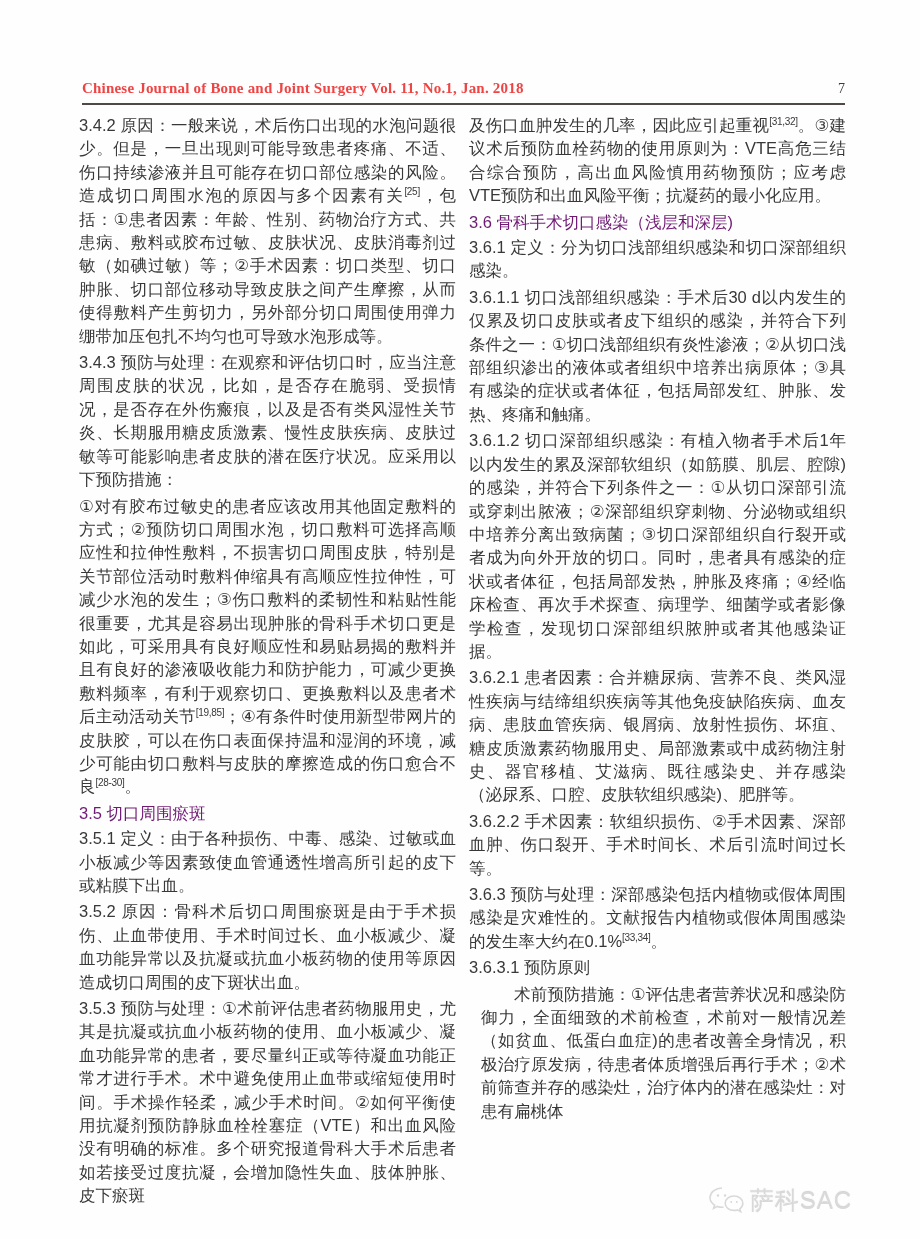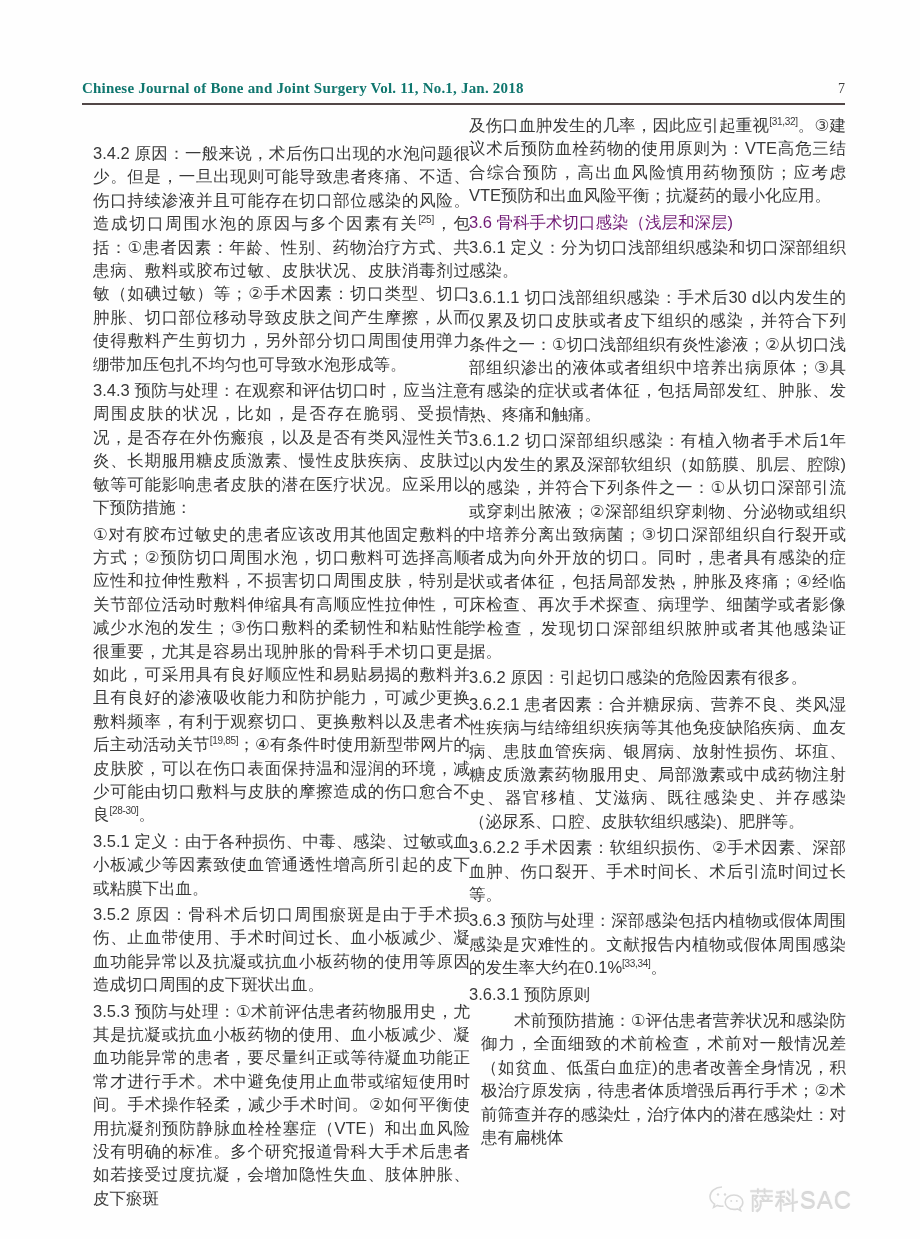--- a/index.html
+++ b/index.html
@@ -17,21 +17,21 @@
   .page-header{
     position:absolute;
     left:82px;right:75px;top:80px;
     display:flex;justify-content:space-between;align-items:baseline;
   }
   .journal-title{
     font-family:"Liberation Serif","DejaVu Serif",serif;
     font-weight:bold;
     font-size:15px;
     letter-spacing:0.2px;
-    color:#0f766e;
+    color:#ef4444;
   }
   .page-number{
     font-family:"Liberation Serif","DejaVu Serif",serif;
     font-size:14px;
     color:#3c3c3c;
   }
   .header-rule{
     position:absolute;
     left:82px;right:75px;top:103px;
     height:2px;
@@ -40,40 +40,40 @@
   .column{
     position:absolute;
     top:114px;
     width:377px;
     font-size:16.5px;
     line-height:23.4px;
     color:#383838;
     text-align:justify;
     text-justify:inter-ideograph;
   }
-  .column-left{left:93px;margin-top:28px;}
+  .column-left{left:79px;}
   .column-right{left:469px;}
   .column p{margin:0 0 3px 0;padding:0;}
   .column p.heading{
     font-weight:normal;
     color:#701a75;
     margin-top:2px;
     margin-bottom:2px;
   }
   .column p.indent{text-indent:2em;margin-left:12px;}
   .column sup{
     font-size:10px;
     line-height:0;
     vertical-align:super;
     letter-spacing:-0.3px;
   }
   .watermark{
     position:absolute;
     right:68px;bottom:22px;
-    display:flex;gap:6px;
+    display:flex;align-items:center;gap:6px;
     color:#d9d9d9;
     text-shadow:0 1px 1px #ffffff, 0 -1px 1px #cfcfcf;
     font-size:24px;
     letter-spacing:1px;
     user-select:none;
   }
   .watermark .wm-icon{display:inline-flex;}
 </style>
 </head>
 <body>
@@ -83,32 +83,32 @@
   <div class="page-header">
     <span class="journal-title">Chinese Journal of Bone and Joint Surgery Vol. 11, No.1, Jan. 2018</span>
     <span class="page-number">7</span>
   </div>
   <div class="header-rule"></div>
 
   <div class="column column-left">
     <p>3.4.2 原因：一般来说，术后伤口出现的水泡问题很少。但是，一旦出现则可能导致患者疼痛、不适、伤口持续渗液并且可能存在切口部位感染的风险。造成切口周围水泡的原因与多个因素有关<sup>[25]</sup>，包括：①患者因素：年龄、性别、药物治疗方式、共患病、敷料或胶布过敏、皮肤状况、皮肤消毒剂过敏（如碘过敏）等；②手术因素：切口类型、切口肿胀、切口部位移动导致皮肤之间产生摩擦，从而使得敷料产生剪切力，另外部分切口周围使用弹力绷带加压包扎不均匀也可导致水泡形成等。</p>
     <p>3.4.3 预防与处理：在观察和评估切口时，应当注意周围皮肤的状况，比如，是否存在脆弱、受损情况，是否存在外伤瘢痕，以及是否有类风湿性关节炎、长期服用糖皮质激素、慢性皮肤疾病、皮肤过敏等可能影响患者皮肤的潜在医疗状况。应采用以下预防措施：</p>
     <p>①对有胶布过敏史的患者应该改用其他固定敷料的方式；②预防切口周围水泡，切口敷料可选择高顺应性和拉伸性敷料，不损害切口周围皮肤，特别是关节部位活动时敷料伸缩具有高顺应性拉伸性，可减少水泡的发生；③伤口敷料的柔韧性和粘贴性能很重要，尤其是容易出现肿胀的骨科手术切口更是如此，可采用具有良好顺应性和易贴易揭的敷料并且有良好的渗液吸收能力和防护能力，可减少更换敷料频率，有利于观察切口、更换敷料以及患者术后主动活动关节<sup>[19,85]</sup>；④有条件时使用新型带网片的皮肤胶，可以在伤口表面保持温和湿润的环境，减少可能由切口敷料与皮肤的摩擦造成的伤口愈合不良<sup>[28-30]</sup>。</p>
+    <p class="heading">3.5 切口周围瘀斑</p>
     <p>3.5.1 定义：由于各种损伤、中毒、感染、过敏或血小板减少等因素致使血管通透性增高所引起的皮下或粘膜下出血。</p>
     <p>3.5.2 原因：骨科术后切口周围瘀斑是由于手术损伤、止血带使用、手术时间过长、血小板减少、凝血功能异常以及抗凝或抗血小板药物的使用等原因造成切口周围的皮下斑状出血。</p>
     <p>3.5.3 预防与处理：①术前评估患者药物服用史，尤其是抗凝或抗血小板药物的使用、血小板减少、凝血功能异常的患者，要尽量纠正或等待凝血功能正常才进行手术。术中避免使用止血带或缩短使用时间。手术操作轻柔，减少手术时间。②如何平衡使用抗凝剂预防静脉血栓栓塞症（VTE）和出血风险没有明确的标准。多个研究报道骨科大手术后患者如若接受过度抗凝，会增加隐性失血、肢体肿胀、皮下瘀斑</p>
   </div>
 
   <div class="column column-right">
     <p>及伤口血肿发生的几率，因此应引起重视<sup>[31,32]</sup>。③建议术后预防血栓药物的使用原则为：VTE高危三结合综合预防，高出血风险慎用药物预防；应考虑VTE预防和出血风险平衡；抗凝药的最小化应用。</p>
     <p class="heading">3.6 骨科手术切口感染（浅层和深层)</p>
     <p>3.6.1 定义：分为切口浅部组织感染和切口深部组织感染。</p>
     <p>3.6.1.1 切口浅部组织感染：手术后30 d以内发生的仅累及切口皮肤或者皮下组织的感染，并符合下列条件之一：①切口浅部组织有炎性渗液；②从切口浅部组织渗出的液体或者组织中培养出病原体；③具有感染的症状或者体征，包括局部发红、肿胀、发热、疼痛和触痛。</p>
     <p>3.6.1.2 切口深部组织感染：有植入物者手术后1年以内发生的累及深部软组织（如筋膜、肌层、腔隙)的感染，并符合下列条件之一：①从切口深部引流或穿刺出脓液；②深部组织穿刺物、分泌物或组织中培养分离出致病菌；③切口深部组织自行裂开或者成为向外开放的切口。同时，患者具有感染的症状或者体征，包括局部发热，肿胀及疼痛；④经临床检查、再次手术探查、病理学、细菌学或者影像学检查，发现切口深部组织脓肿或者其他感染证据。</p>
-    <p>3.6.2 原因：引起切口感染的危险因素有很多。</p>
     <p>3.6.2.1 患者因素：合并糖尿病、营养不良、类风湿性疾病与结缔组织疾病等其他免疫缺陷疾病、血友病、患肢血管疾病、银屑病、放射性损伤、坏疽、糖皮质激素药物服用史、局部激素或中成药物注射史、器官移植、艾滋病、既往感染史、并存感染（泌尿系、口腔、皮肤软组织感染)、肥胖等。</p>
     <p>3.6.2.2 手术因素：软组织损伤、②手术因素、深部血肿、伤口裂开、手术时间长、术后引流时间过长等。</p>
     <p>3.6.3 预防与处理：深部感染包括内植物或假体周围感染是灾难性的。文献报告内植物或假体周围感染的发生率大约在0.1%<sup>[33,34]</sup>。</p>
     <p>3.6.3.1 预防原则</p>
     <p class="indent">术前预防措施：①评估患者营养状况和感染防御力，全面细致的术前检查，术前对一般情况差（如贫血、低蛋白血症)的患者改善全身情况，积极治疗原发病，待患者体质增强后再行手术；②术前筛查并存的感染灶，治疗体内的潜在感染灶：对患有扁桃体</p>
   </div>
 
   <div class="watermark">
     <span class="wm-icon">
       <svg width="36" height="30" viewBox="0 0 36 30" fill="none" stroke="#d9d9d9" stroke-width="1.6">

